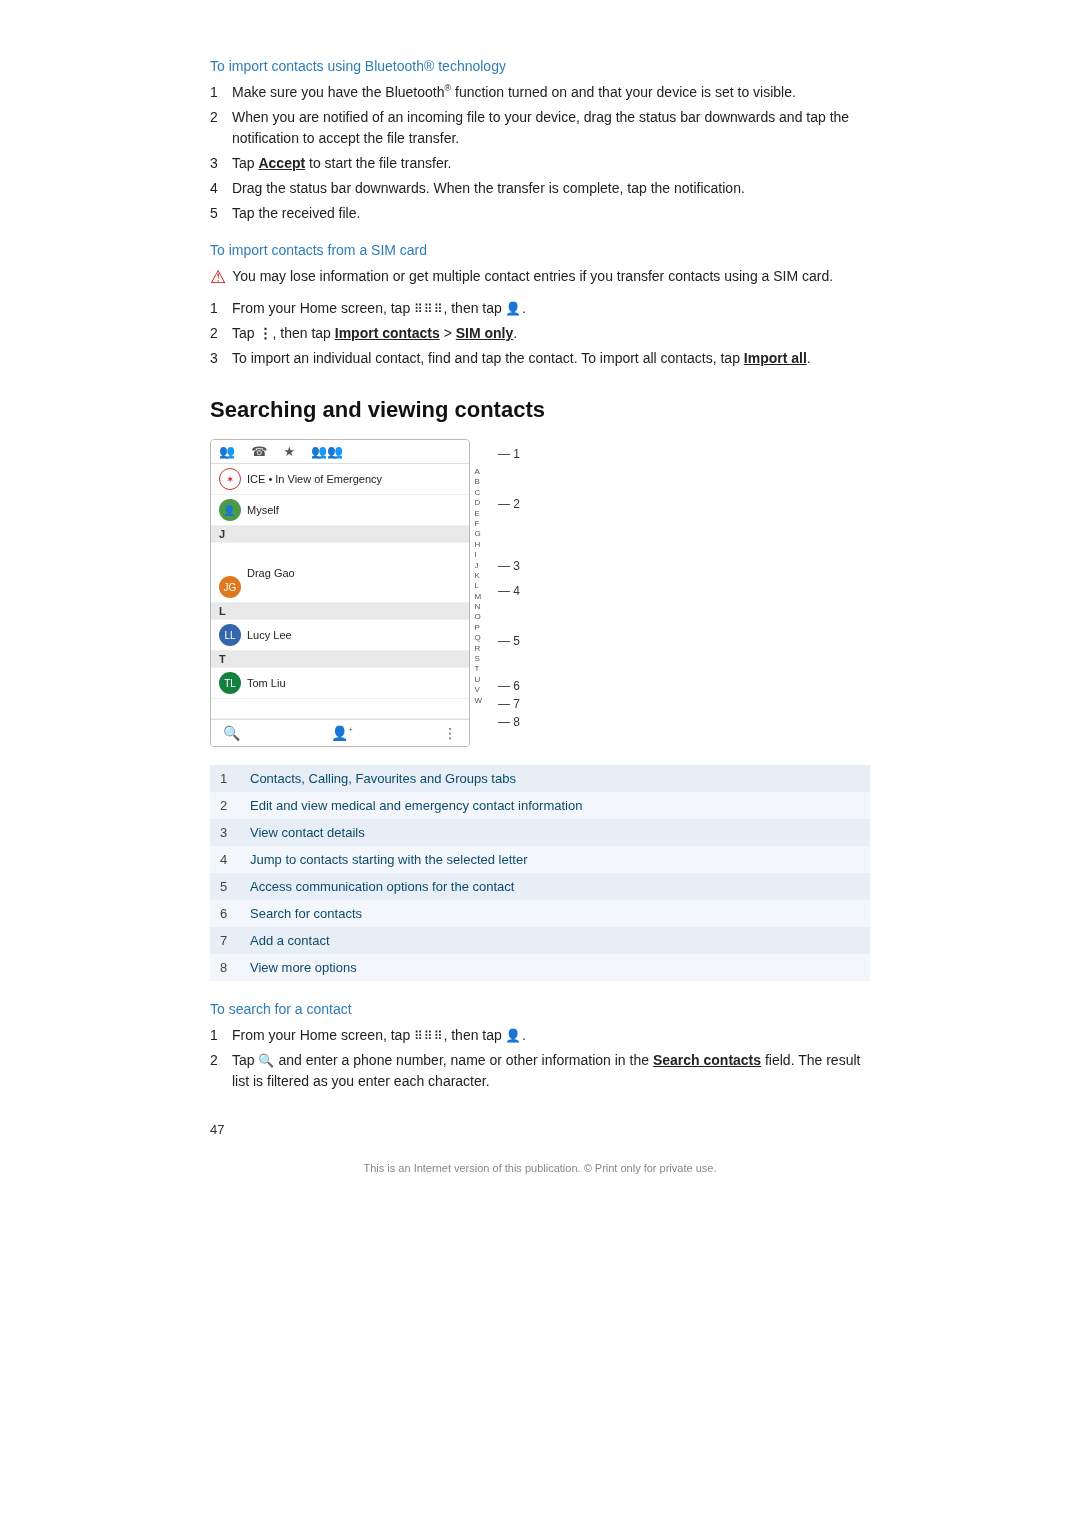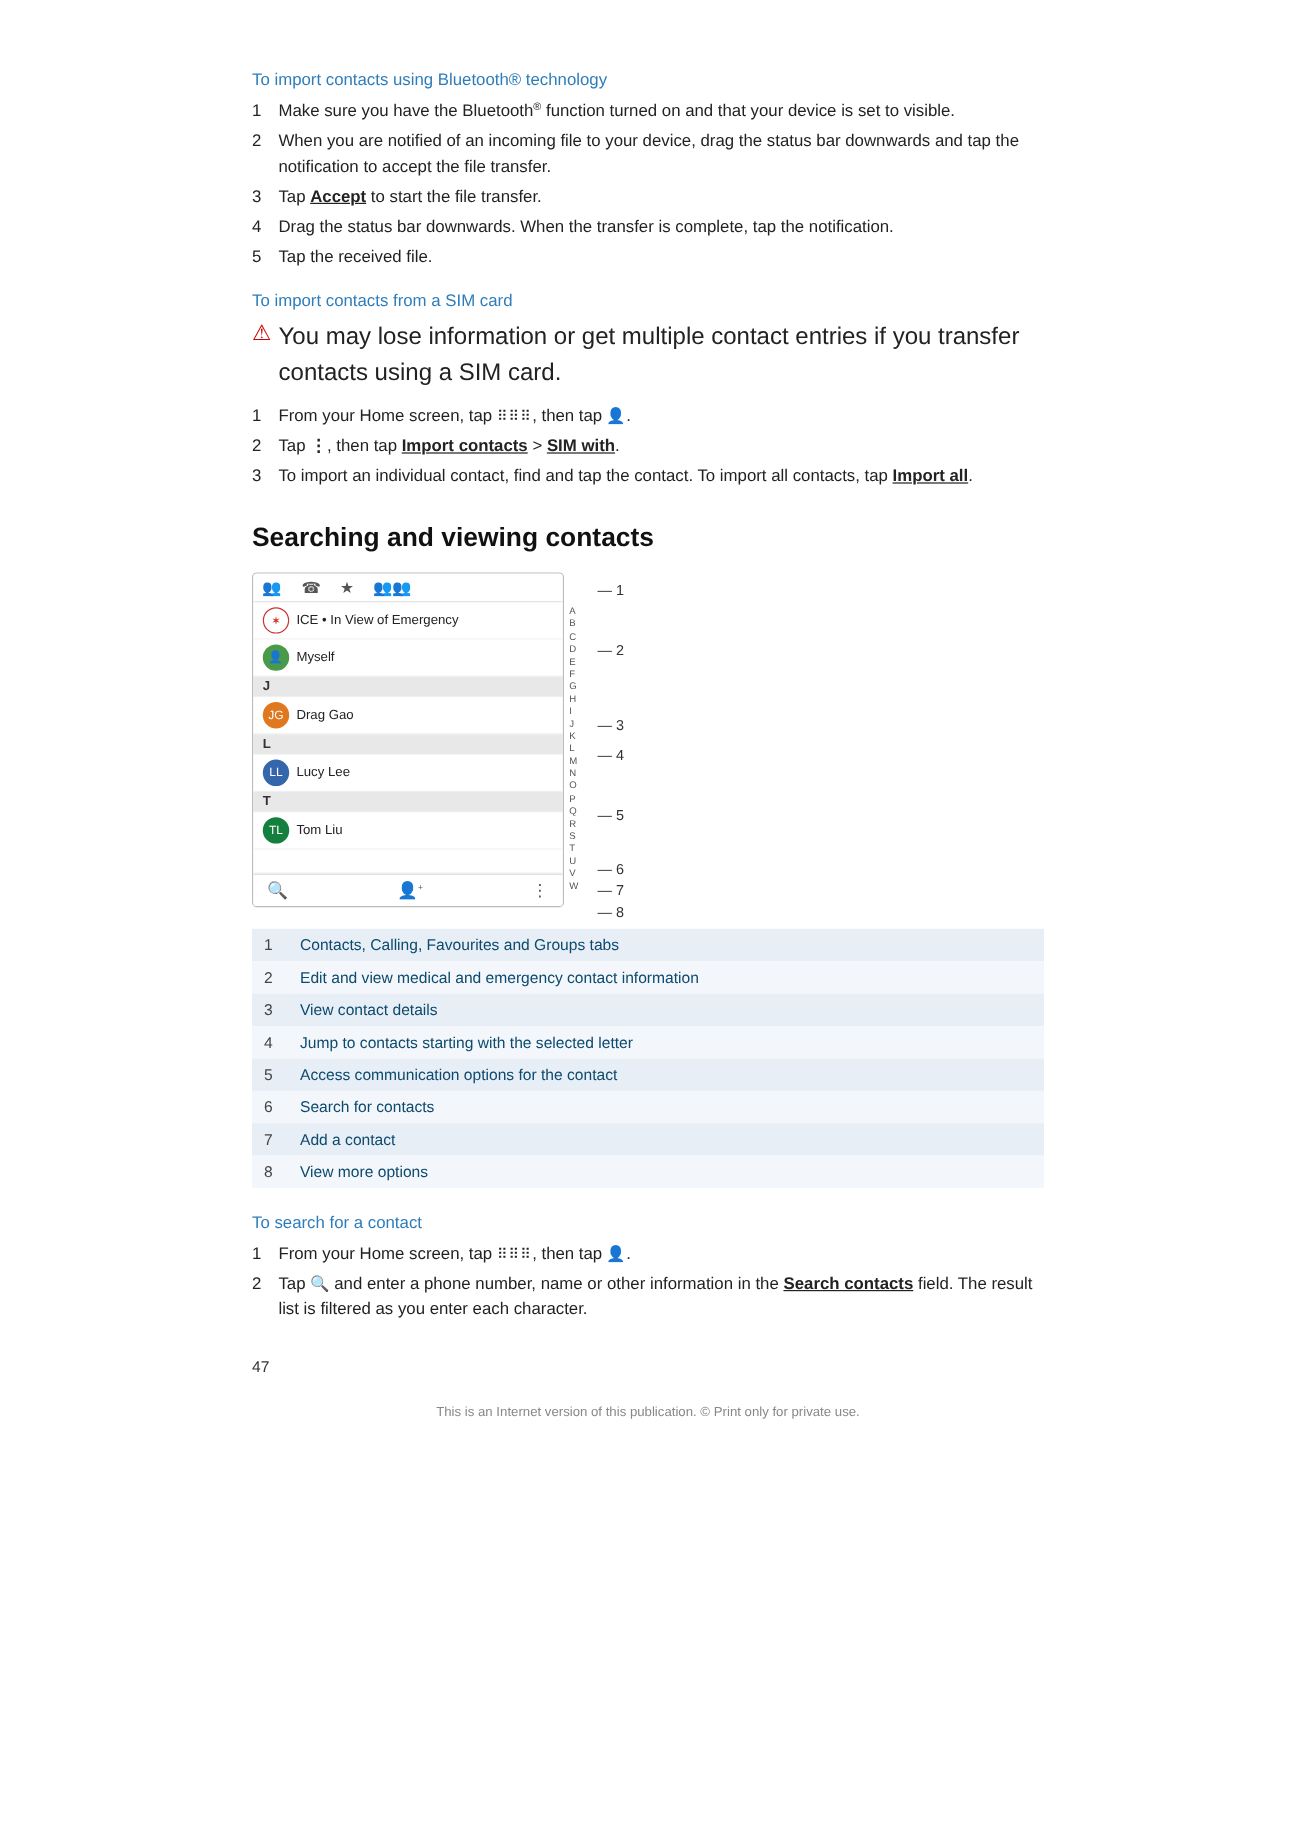--- a/index.html
+++ b/index.html
@@ -52,21 +52,21 @@
       margin: 8px 0 10px 0;
       gap: 6px;
     }
     .warning-icon {
       color: #c00;
       font-size: 18px;
       margin-top: 0;
       flex-shrink: 0;
     }
     .warning-text {
-      font-size: 20px;
+      font-size: 14px;
       line-height: 1.5;
     }
     .big-heading {
       font-size: 22px;
       font-weight: bold;
       margin: 28px 0 16px 0;
       color: #111;
     }
     .diagram-area {
       display: flex;
@@ -123,21 +123,21 @@
       border-radius: 50%;
       background: #aaa;
       display: flex;
       align-items: center;
       justify-content: center;
       font-size: 10px;
       color: #fff;
       flex-shrink: 0;
     }
     .phone-avatar.green { background: #4a9a4a; }
-    .phone-avatar.orange { background: #e07820; }
+    .phone-avatar.orange { background: #e07820; margin-top: 29px; }
     .phone-avatar.blue { background: #3366aa; }
     .phone-avatar.ice {
       background: #fff;
       border: 1.5px solid #cc3333;
       color: #cc3333;
       font-size: 8px;
       font-weight: bold;
     }
     .phone-contact-name {
       font-size: 11px;
@@ -247,21 +247,21 @@
     <span class="warning-text">You may lose information or get multiple contact entries if you transfer contacts using a SIM card.</span>
   </div>
 
   <ol class="numbered-list">
     <li>
       <span class="num">1</span>
       <span class="content">From your Home screen, tap <span style="font-size:12px;letter-spacing:1px;">⠿⠿⠿</span>, then tap <span style="font-size:13px;">👤</span>.</span>
     </li>
     <li>
       <span class="num">2</span>
-      <span class="content">Tap <span style="font-weight:bold;">⋮</span>, then tap <span class="bold">Import contacts</span> &gt; <span class="bold">SIM with</span>.</span>
+      <span class="content">Tap <span style="font-weight:bold;">⋮</span>, then tap <span class="bold">Import contacts</span> &gt; <span class="bold">SIM only</span>.</span>
     </li>
     <li>
       <span class="num">3</span>
       <span class="content">To import an individual contact, find and tap the contact. To import all contacts, tap <span class="bold">Import all</span>.</span>
     </li>
   </ol>
 
   <div class="big-heading">Searching and viewing contacts</div>
 
   <div class="diagram-area">

